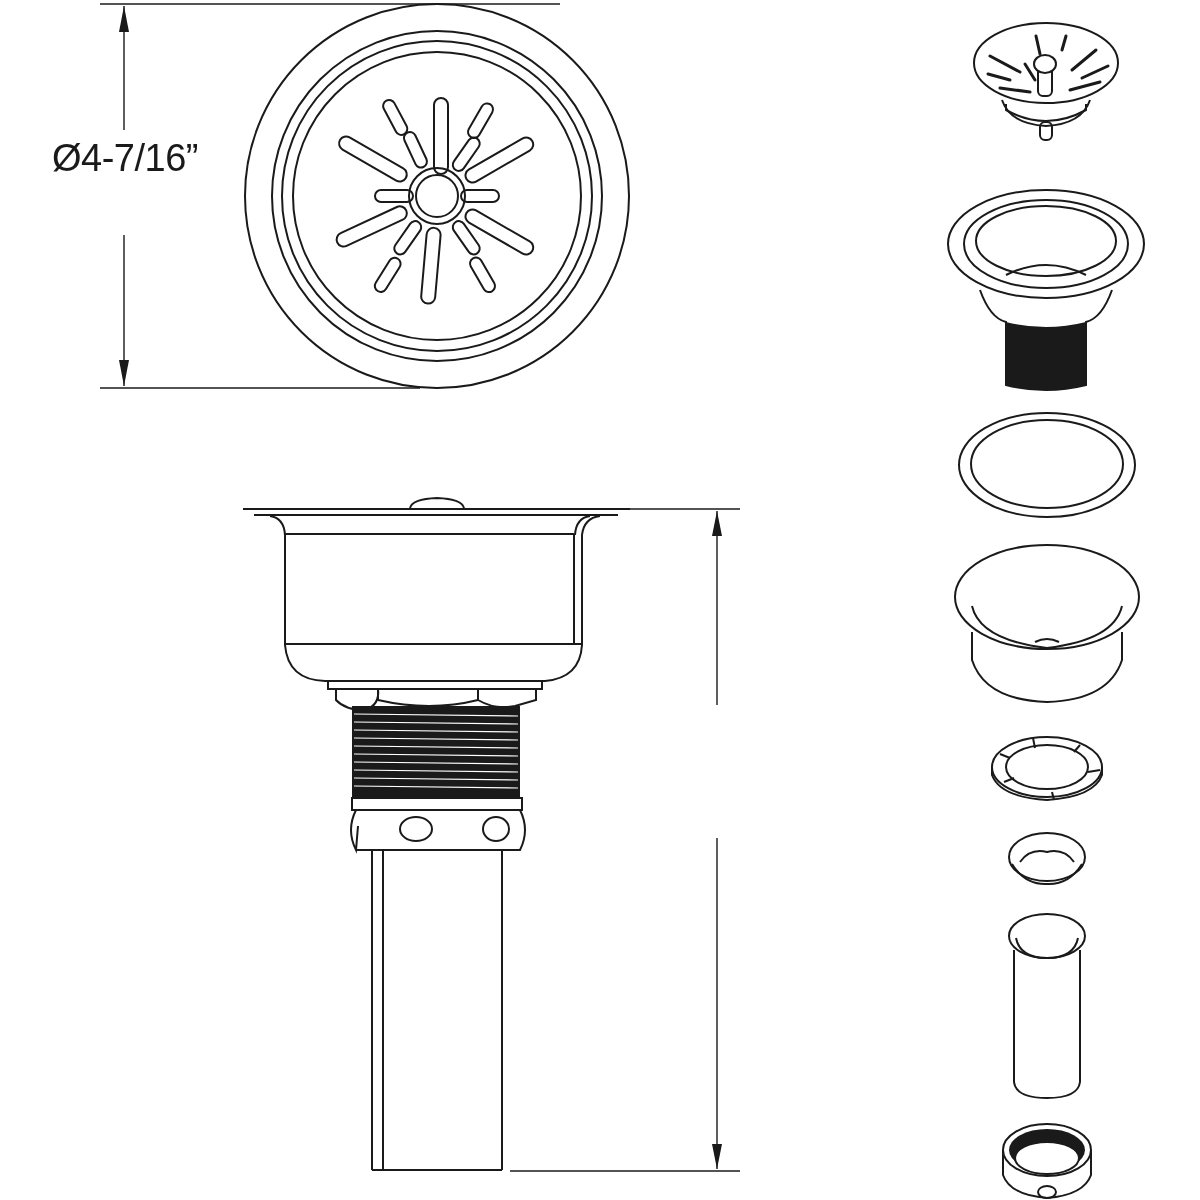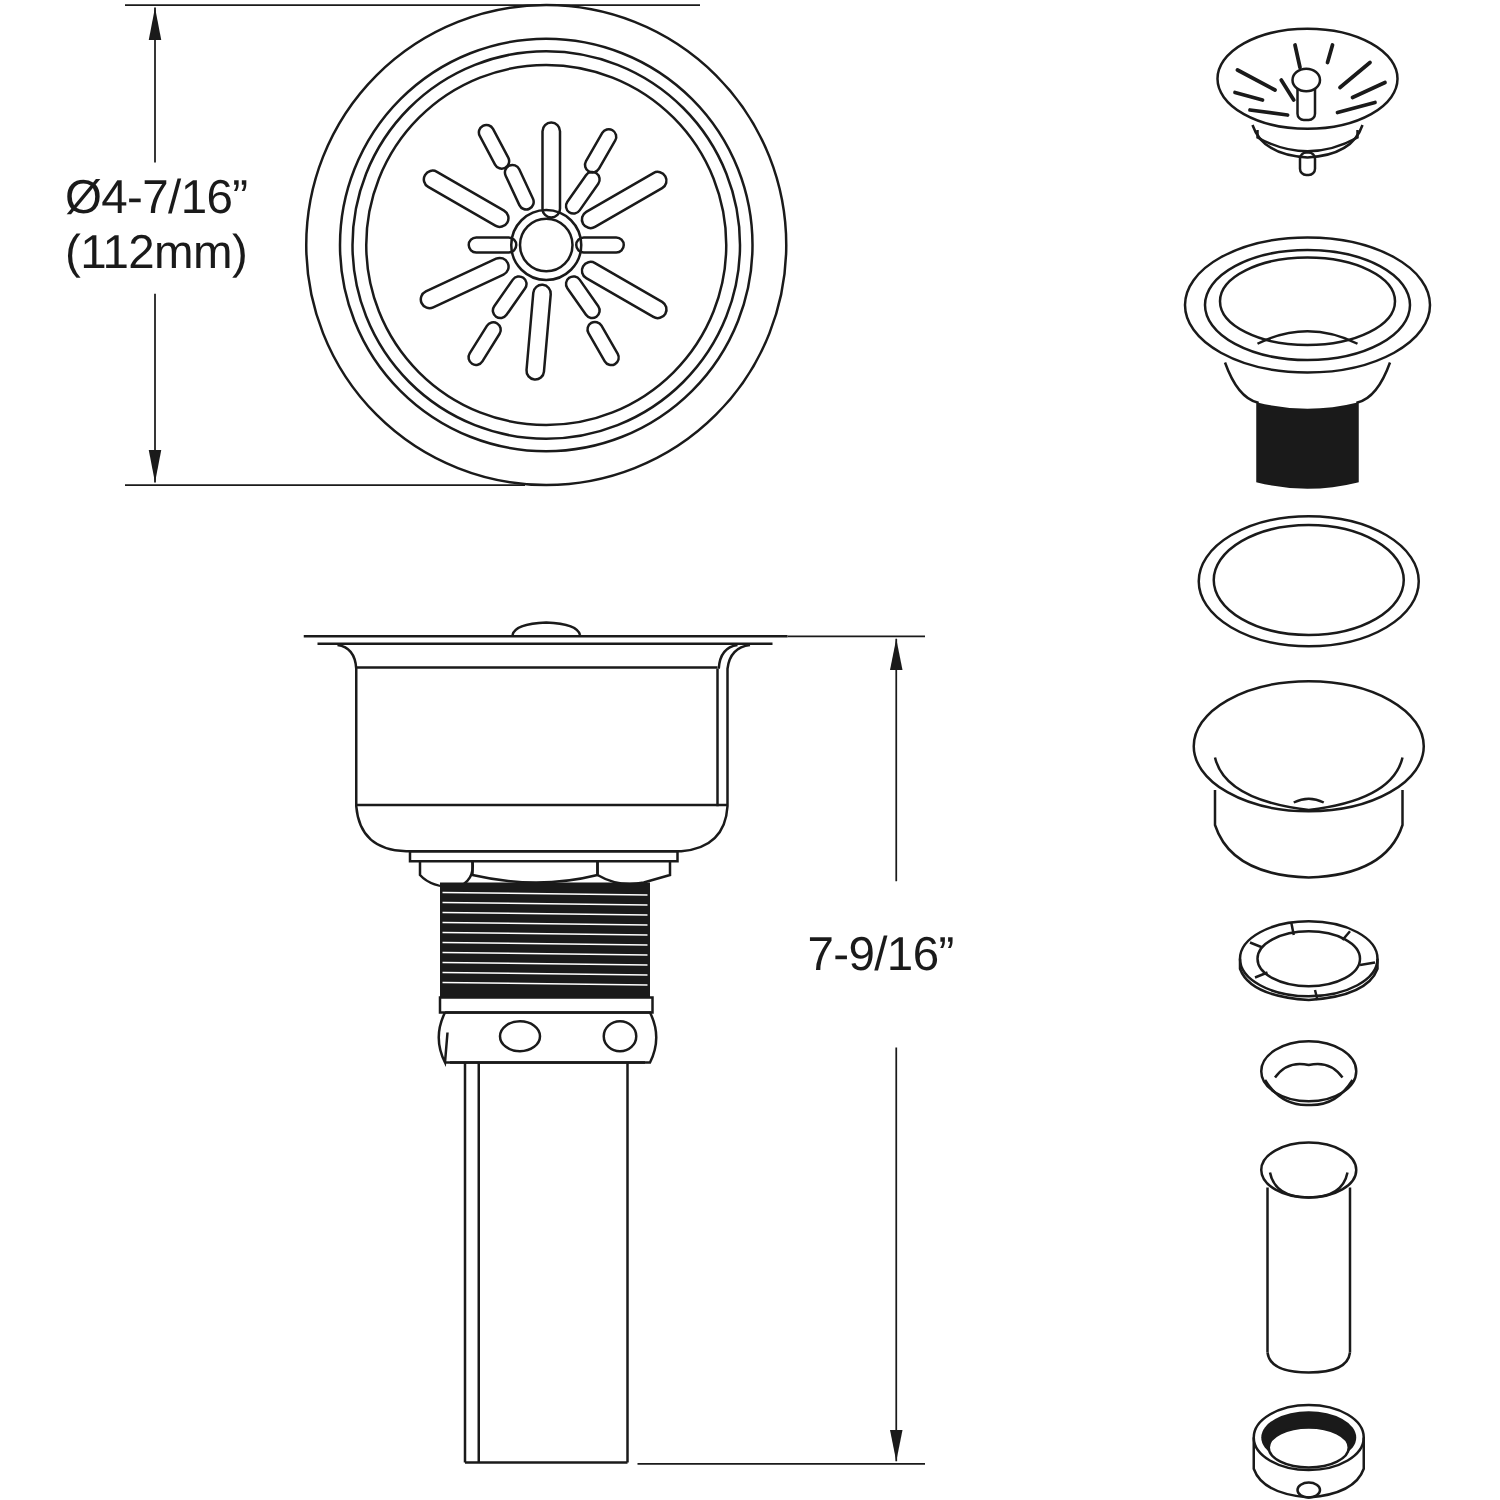--- a/index.html
+++ b/index.html
@@ -181,18 +181,16 @@
     <ellipse cx="1047" cy="1150" rx="44" ry="26" class="s"></ellipse>
     <ellipse cx="1047" cy="1150" rx="38" ry="21" fill="#1a1a1a"></ellipse>
     <ellipse cx="1047" cy="1158" rx="32" ry="16" class="w"></ellipse>
     <path d="M1003,1150 L1003,1175 Q1010,1195 1047,1198 Q1084,1195 1091,1175 L1091,1150" class="s"></path>
     <ellipse cx="1047" cy="1192" rx="9" ry="6" class="s"></ellipse>
   </g>
 </svg>
 
 <div class="dim-label" style="left:52px; top:136px; width:150px;">
   <div>Ø4-7/16”</div>
-  <div>(112mm)</div>
 </div>
 
 <div class="dim-label" style="left:646px; top:742px; width:154px;">
-  <div>7-9/16”</div>
 </div>
 
 </body></html>

